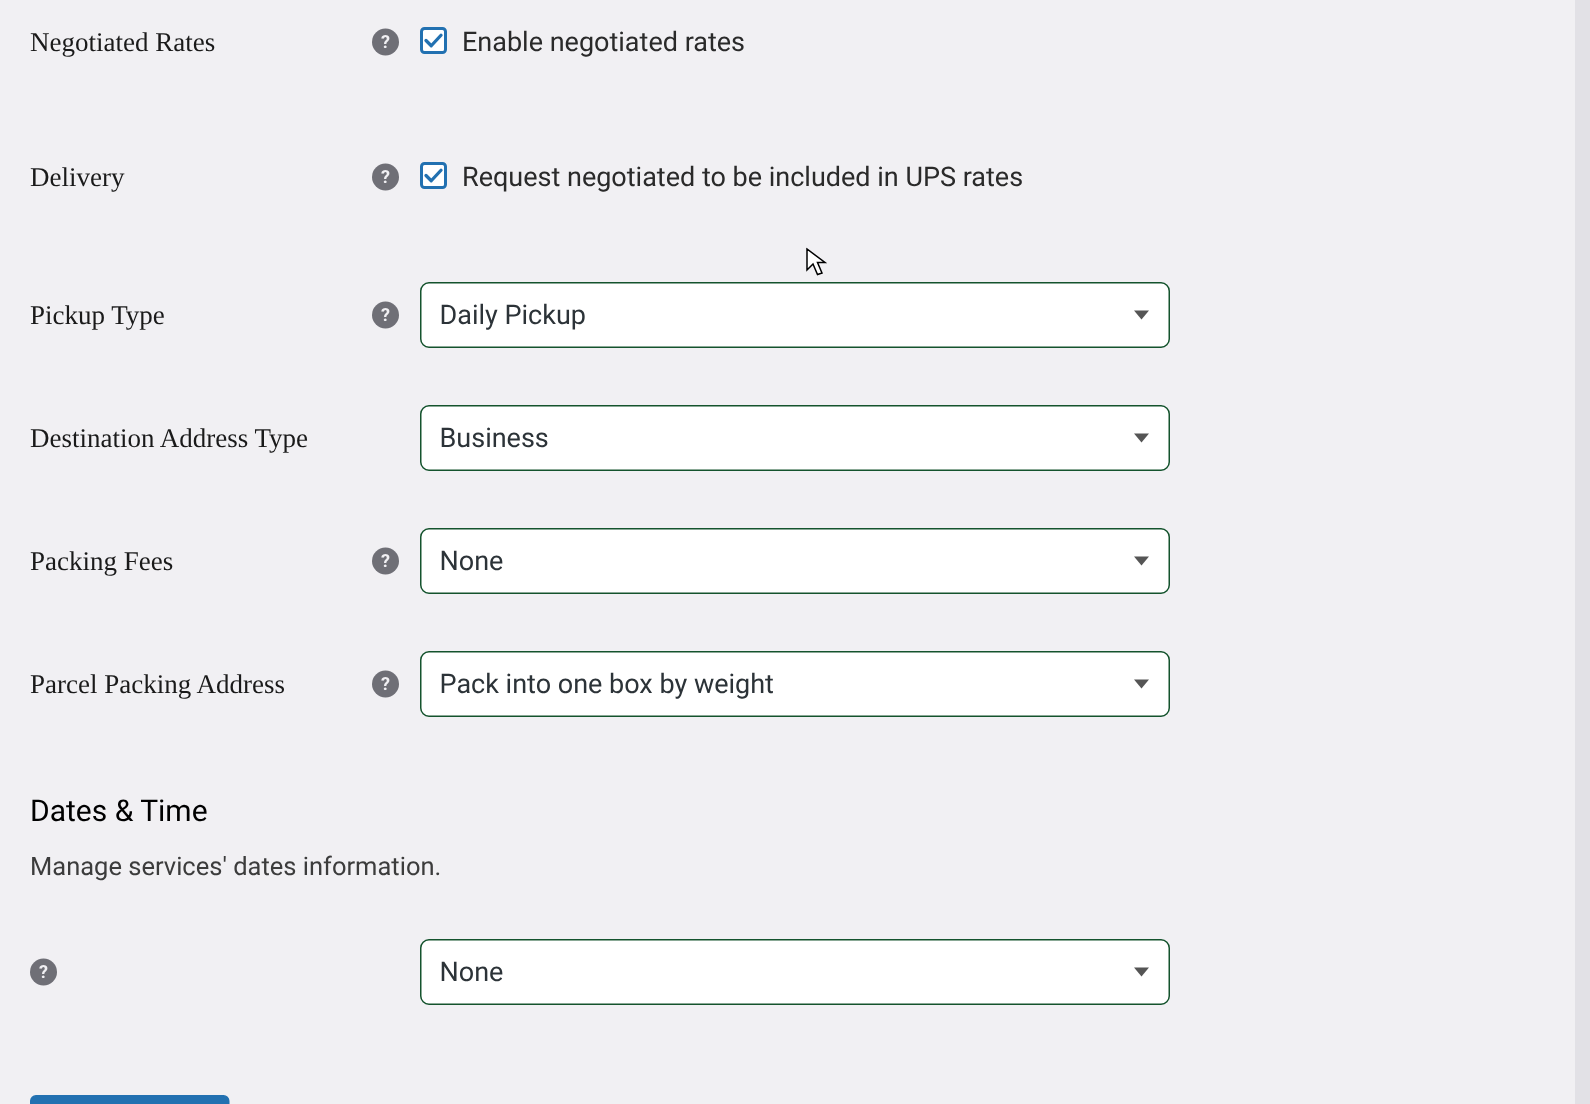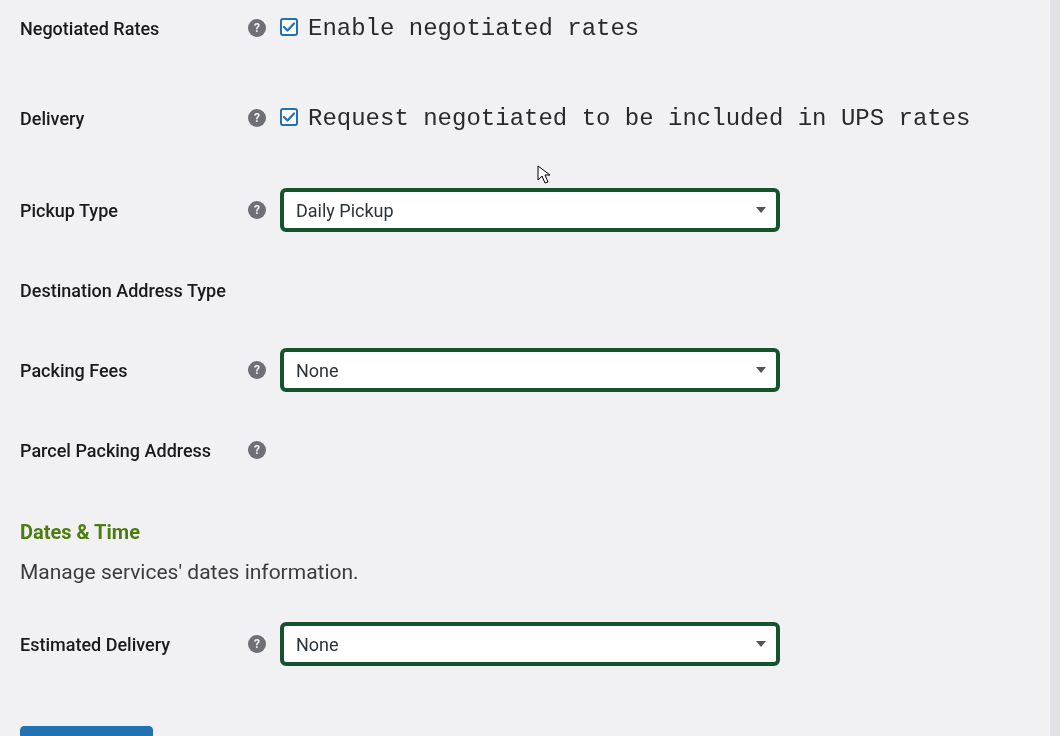--- a/index.html
+++ b/index.html
@@ -28,20 +28,21 @@
       flex-shrink: 0;
       display: flex;
       align-items: center;
       justify-content: space-between;
       padding-right: 14px;
     }
     .field-label {
       font-size: 18px;
       color: #1a1a1a;
       font-weight: 500;
+      font-family: Liberation Serif, serif;
     }
     .help-icon {
       width: 18px;
       height: 18px;
       border-radius: 50%;
       background: #6f6f76;
       color: #f1f0f3;
       font-size: 12px;
       font-weight: 700;
       display: flex;
@@ -66,29 +67,28 @@
       justify-content: center;
       margin-right: 10px;
       position: relative;
       top: -1px;
     }
     .checkbox svg {
       width: 14px;
       height: 14px;
     }
     .checkbox-label {
-      font-size: 24px;
+      font-size: 18px;
       color: #2a2a2a;
       font-weight: 400;
-      font-family: Liberation Mono, monospace;
     }
     .select {
       width: 500px;
       height: 44px;
-      border: 4px solid #14532d;
+      border: 1px solid #14532d;
       border-radius: 6px;
       background: #fff;
       padding: 0 40px 0 12px;
       font-size: 18px;
       font-family: inherit;
       color: #2c3338;
       appearance: none;
       cursor: pointer;
       position: relative;
     }
@@ -106,26 +106,26 @@
       height: 0;
       border-left: 5px solid transparent;
       border-right: 5px solid transparent;
       border-top: 6px solid #555;
       pointer-events: none;
     }
     .spacer-md { height: 38px; }
     .spacer-lg { height: 50px; }
     .section-heading {
       font-size: 20px;
-      font-weight: 700;
-      color: #4d7c0f;
+      font-weight: 400;
+      color: #000000;
       padding: 0 20px;
     }
     .section-desc {
-      font-size: 21px;
+      font-size: 17px;
       color: #3c3c3c;
       padding: 16px 20px 0 20px;
       font-weight: 400;
     }
     .save-btn {
       margin: 0 0 0 20px;
       background: #2271b1;
       color: #fff;
       border: 1px solid #2271b1;
       border-radius: 4px;
@@ -208,20 +208,27 @@
     </div>
   </div>
 
   <div class="spacer-md"></div>
 
   
   <div class="form-row">
     <div class="label-col">
       <span class="field-label">Destination Address Type</span>
     </div>
+    <div class="field-col">
+      <span class="select-wrap">
+        <select class="select">
+          <option>Business</option>
+        </select>
+      </span>
+    </div>
   </div>
 
   <div class="spacer-md"></div>
 
   
   <div class="form-row">
     <div class="label-col">
       <span class="field-label">Packing Fees</span>
       <span class="help-icon">?</span>
     </div>
@@ -234,34 +241,40 @@
     </div>
   </div>
 
   <div class="spacer-md"></div>
 
   
   <div class="form-row">
     <div class="label-col">
       <span class="field-label">Parcel Packing Address</span>
       <span class="help-icon">?</span>
+    </div>
+    <div class="field-col">
+      <span class="select-wrap">
+        <select class="select">
+          <option>Pack into one box by weight</option>
+        </select>
+      </span>
     </div>
   </div>
 
   <div class="spacer-lg"></div>
 
   <div class="section-heading">Dates &amp; Time</div>
   <div class="section-desc">Manage services' dates information.</div>
 
   <div class="spacer-md"></div>
 
   
   <div class="form-row">
     <div class="label-col">
-      <span class="field-label">Estimated Delivery</span>
       <span class="help-icon">?</span>
     </div>
     <div class="field-col">
       <span class="select-wrap">
         <select class="select">
           <option>None</option>
         </select>
       </span>
     </div>
   </div>

